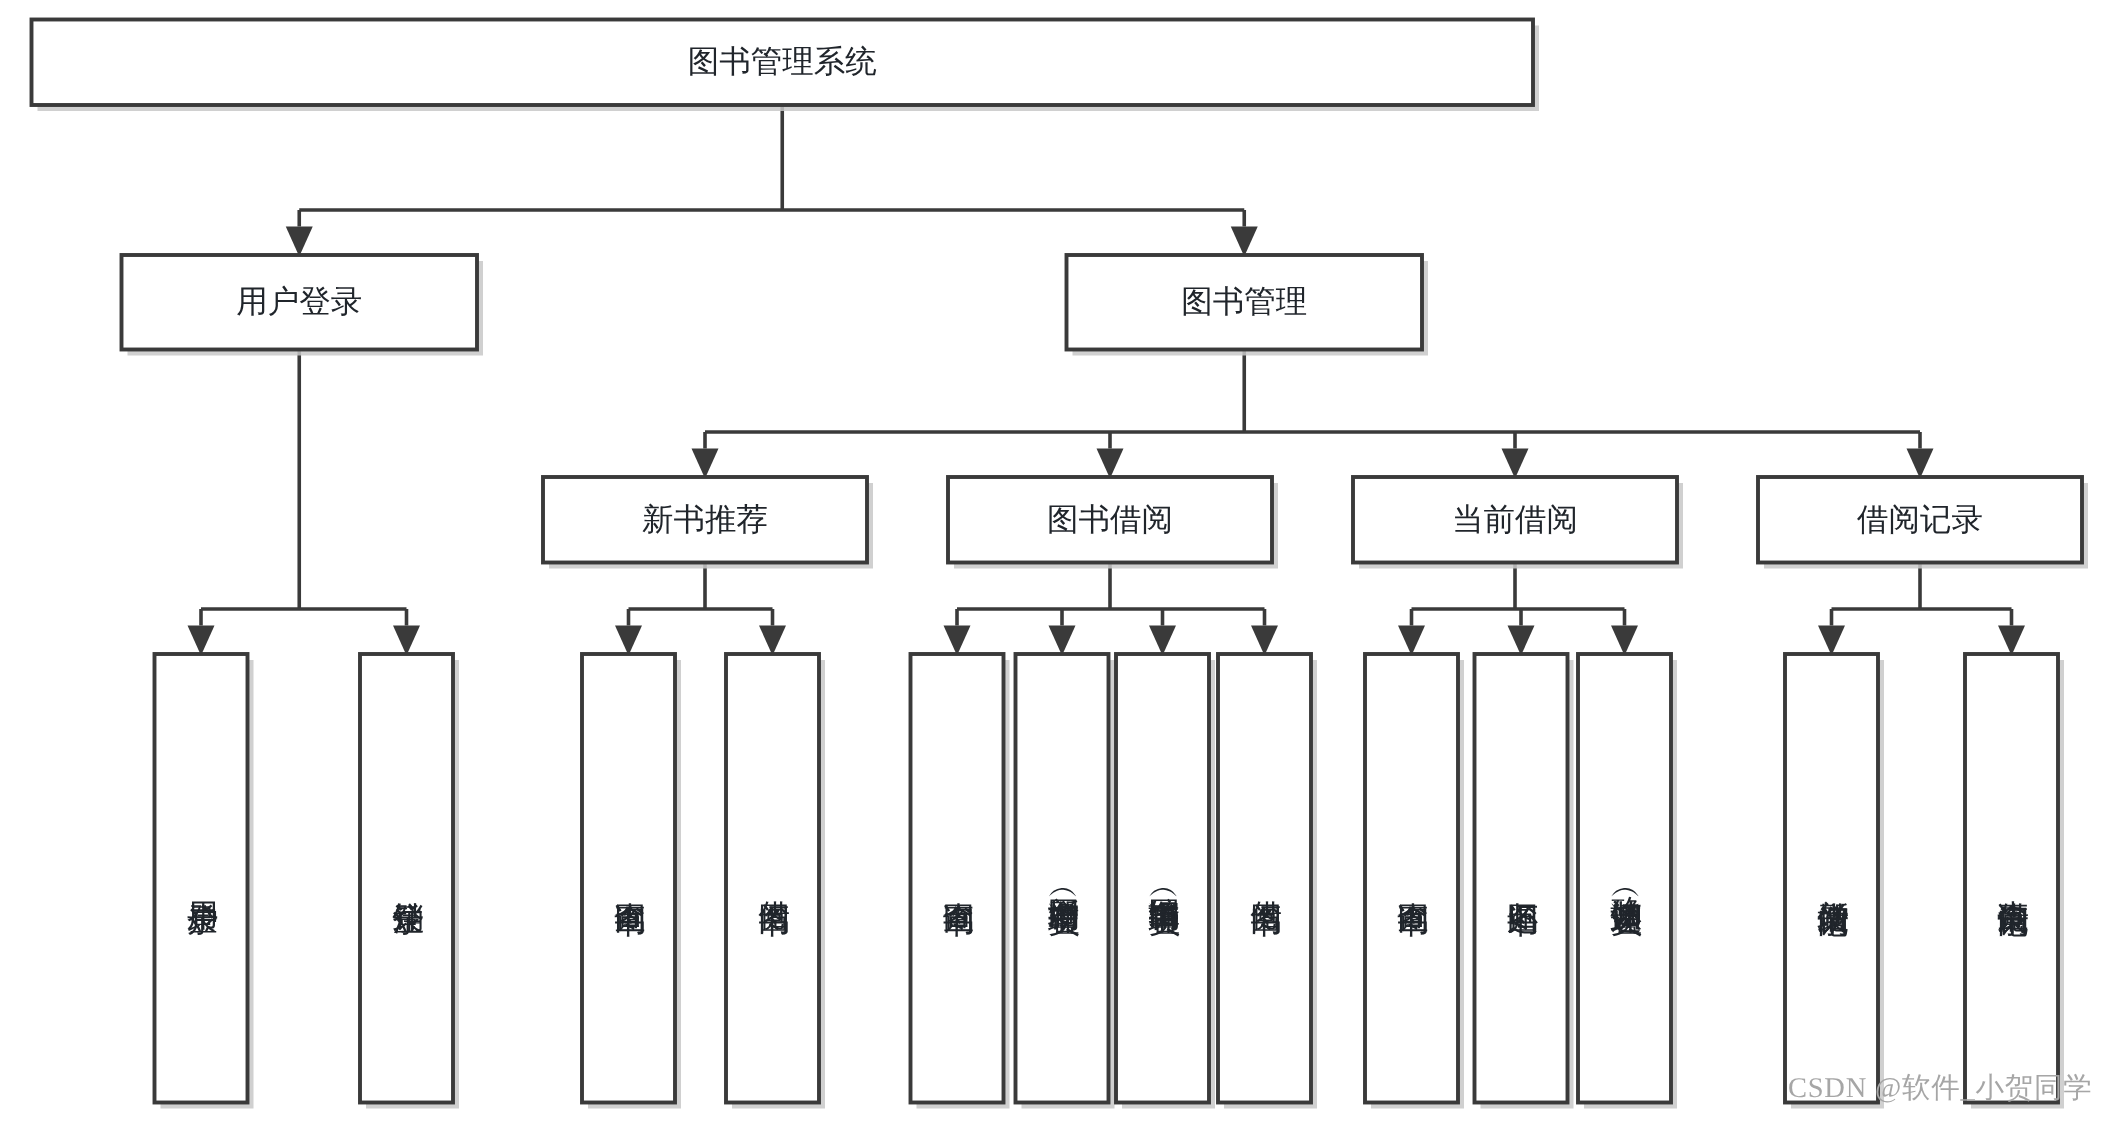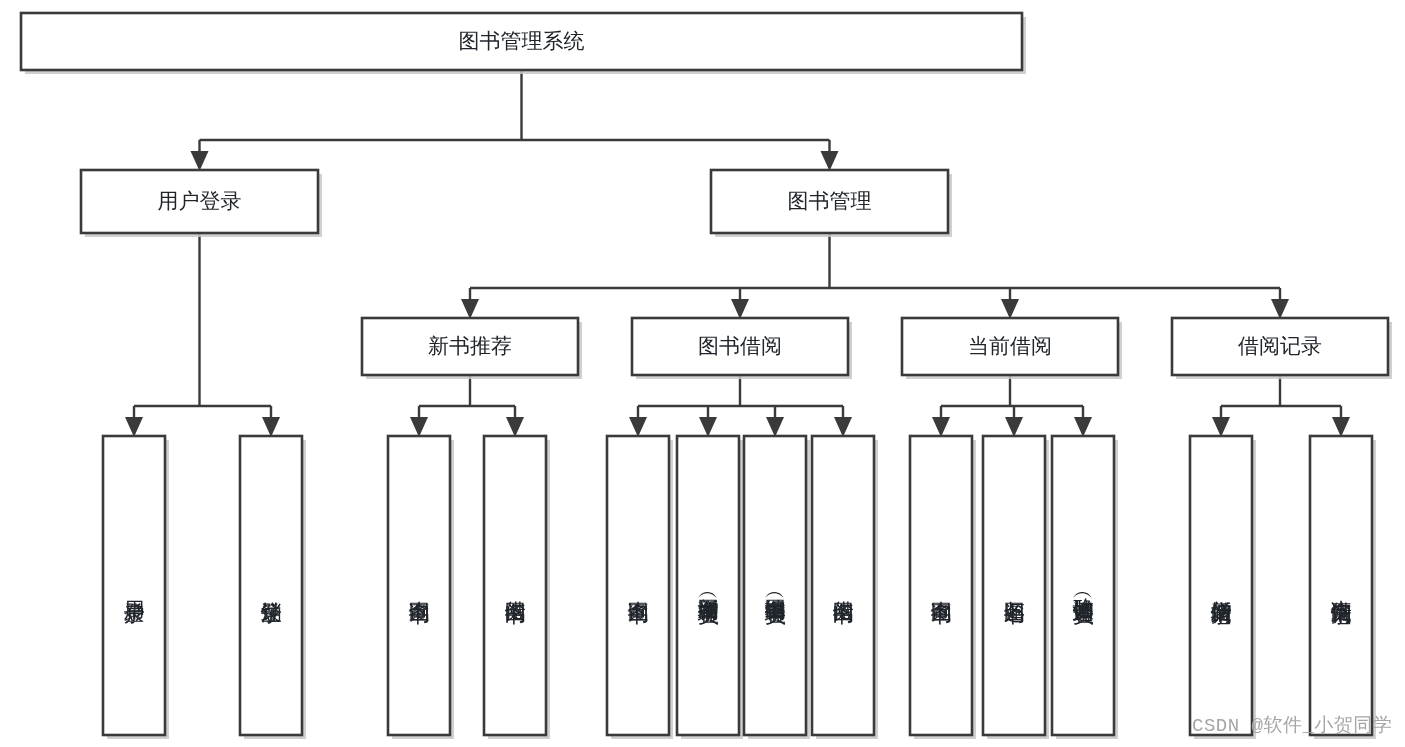--- a/index.html
+++ b/index.html
@@ -67,21 +67,21 @@
   .vert-wrap {
     position: absolute;
     display: flex;
     align-items: center;
     justify-content: center;
     pointer-events: none;
     overflow: hidden;
   }
   .watermark {
     position: absolute;
-    font-family: Liberation Mono, monospace;
+    font-family: Liberation Serif, serif;
     font-size: 19px;
     color: #a6a6a6;
     white-space: nowrap;
     left: 1192px;
     top: 712px;
     letter-spacing: 0.5px;
   }
 </style>
 </head>
 <body>

